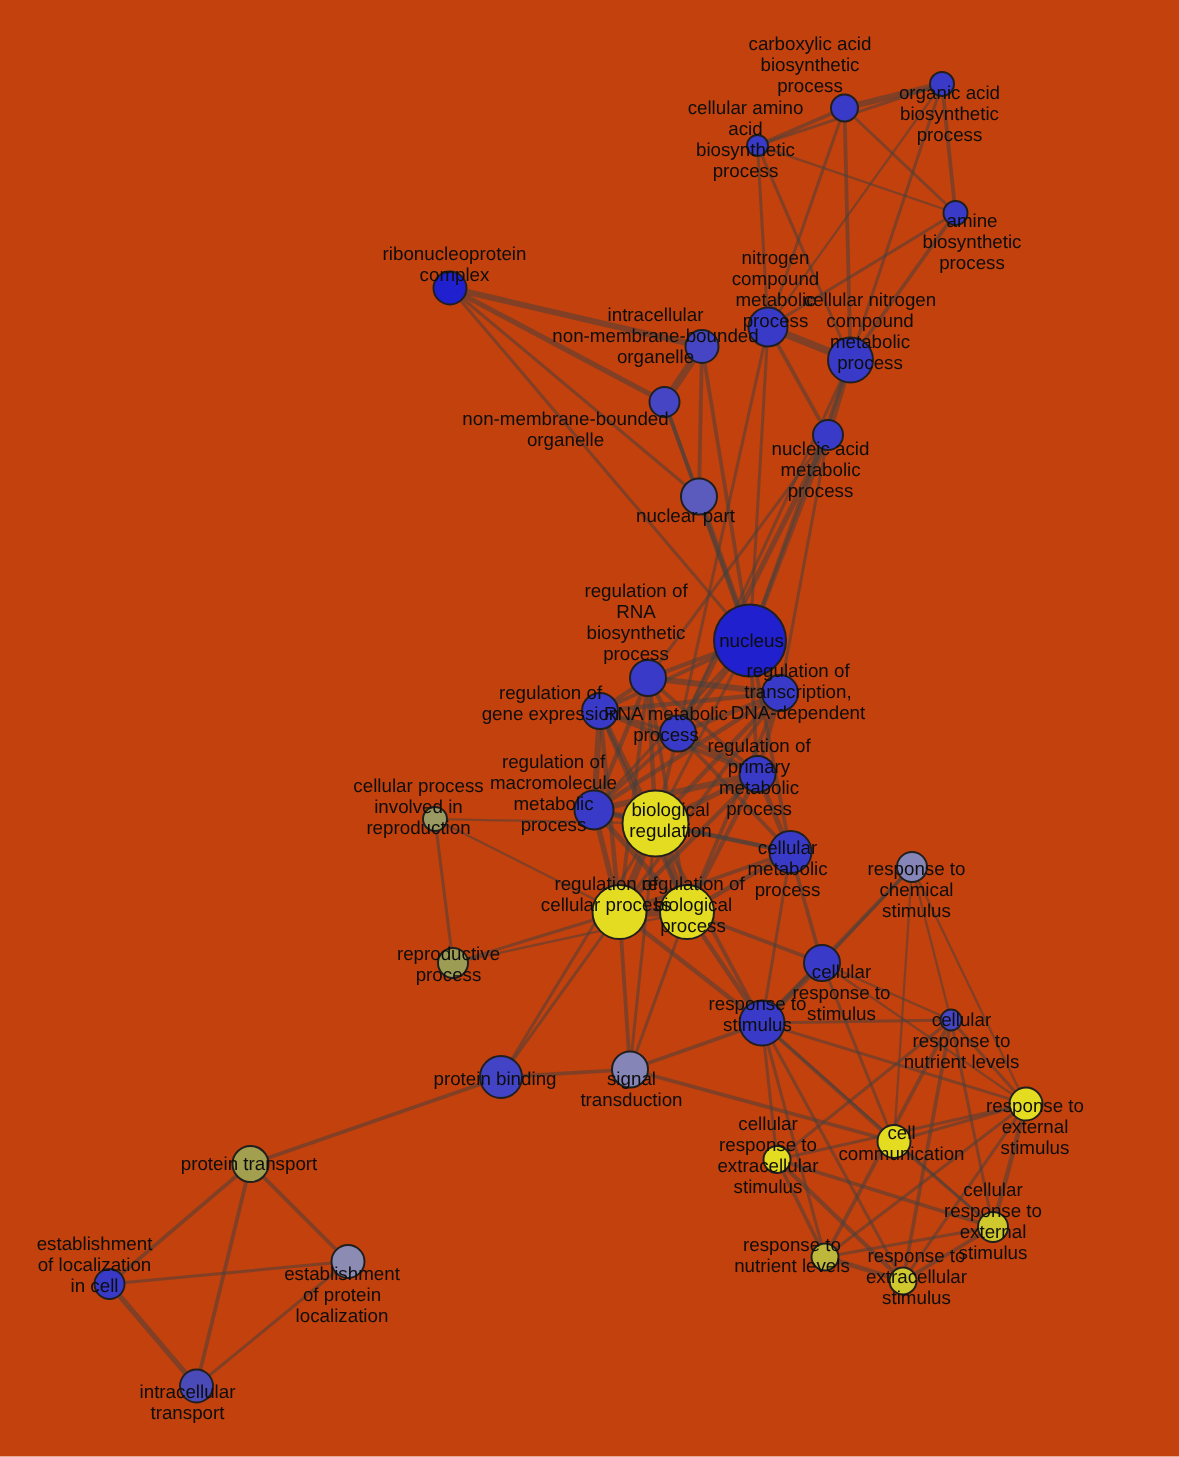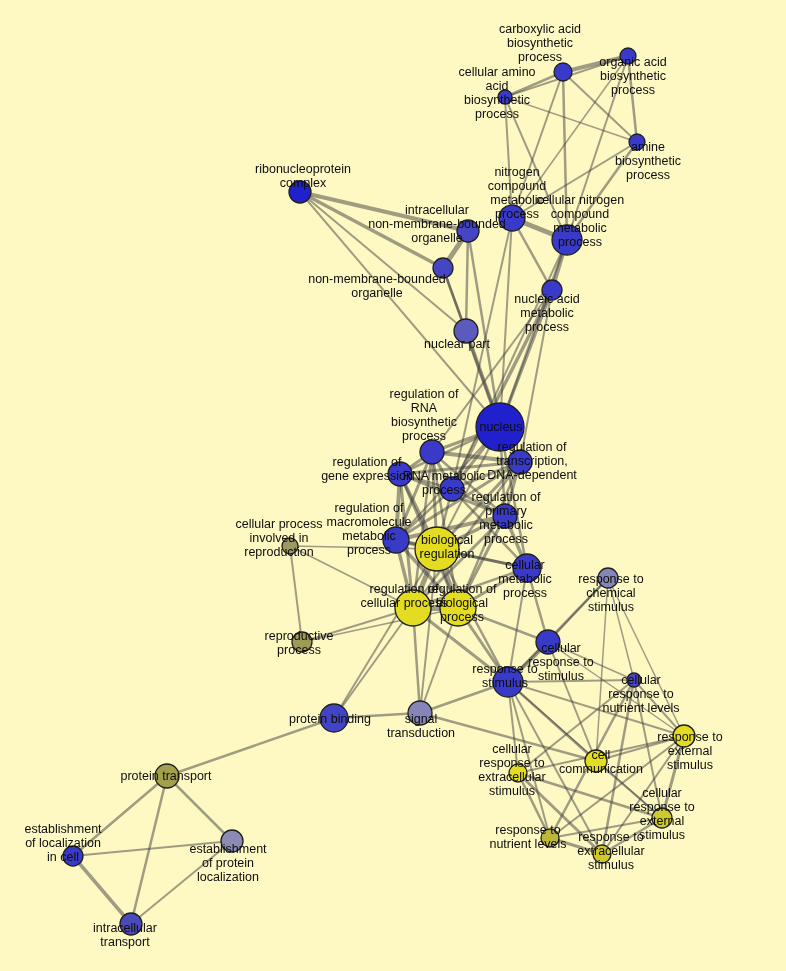--- a/index.html
+++ b/index.html
@@ -5,21 +5,21 @@
   html, body {
     margin: 0;
     padding: 0;
     background: #ffffff;
     font-family: "Liberation Sans", sans-serif;
   }
   .canvas-wrap {
     width: 786px;
     height: 971px;
     position: relative;
-    background: #fef9c3;
+    background: #c2410c;
     overflow: hidden;
   }
   svg { display: block; }
   .node-label {
     font-family: "Liberation Sans", sans-serif;
     fill: #0d0d0d;
     text-anchor: middle;
     pointer-events: none;
   }
   .graph-node {

